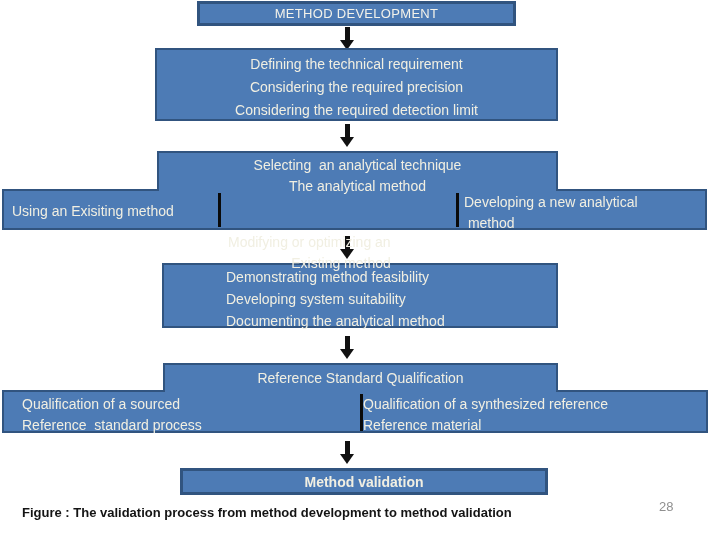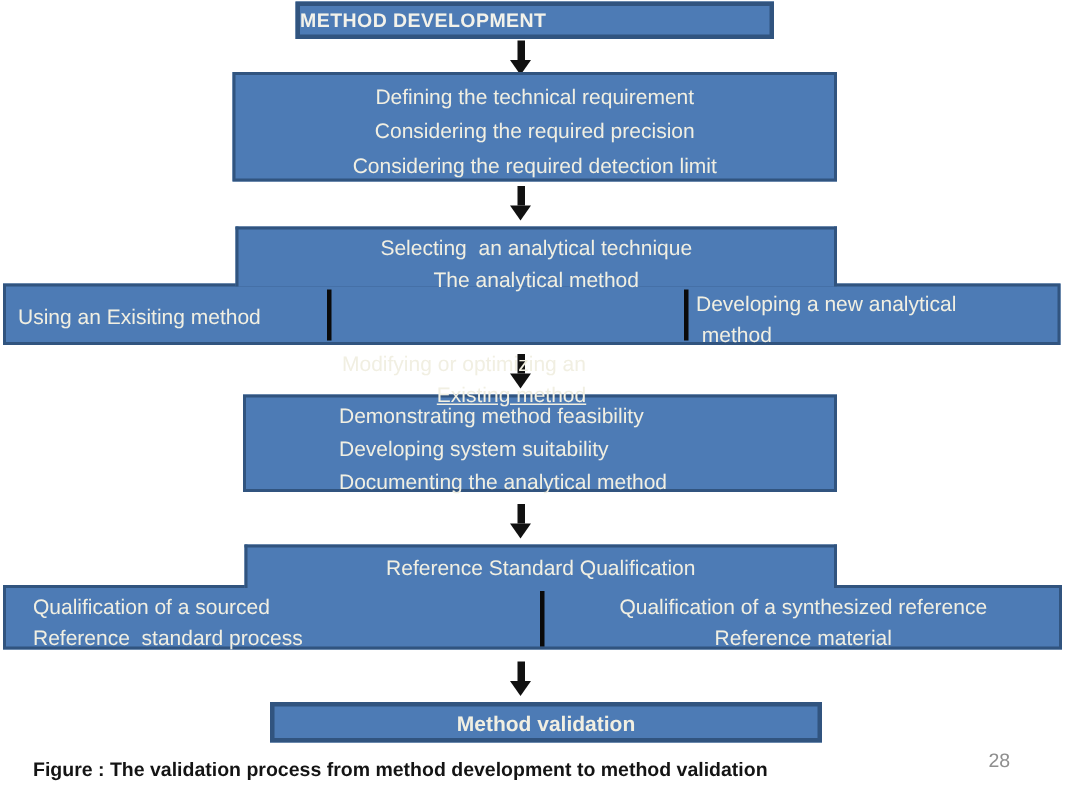--- a/index.html
+++ b/index.html
@@ -9,40 +9,40 @@
   }
   .box{
     position:absolute;box-sizing:border-box;
     background:#4d7bb5;border:2px solid #31547f;
     color:#f1efe2;font-size:14px;
   }
   .line{white-space:pre;}
   .centered{text-align:center;}
   
   #title-box{left:197px;top:1px;width:319px;height:25px;border-width:3px;
-    display:flex;align-items:center;
-    font-size:13px;font-weight:700;letter-spacing:.3px;color:#f3f2ea;}
+    display:flex;align-items:center;justify-content:center;
+    font-size:13px;font-weight:400;letter-spacing:.3px;color:#f3f2ea;}
   #req-box{left:155px;top:48px;width:403px;height:73px;padding-top:3px;line-height:23px;}
   #technique-box{left:157px;top:151px;width:401px;height:40px;border-bottom:none;z-index:2;
     padding-top:2px;line-height:21px;}
   #options-row{left:2px;top:189px;width:705px;height:41px;z-index:1;}
   #options-left{position:absolute;left:0;top:0;width:218px;height:100%;padding:10px 0 0 8px;line-height:20px;box-sizing:border-box;}
   #options-center{position:absolute;left:222px;top:0;width:230px;height:100%;padding-top:1px;line-height:21px;box-sizing:border-box;margin-top:40px;}
   #options-center .l1{text-align:left;padding-left:2px;}
-  #options-center .l2{text-align:center;text-decoration:underline;}
+  #options-center .l2{text-align:center;}
   #options-right{position:absolute;left:460px;top:0;width:240px;height:100%;padding-top:1px;line-height:21px;box-sizing:border-box;text-align:left;}
   .vdivider{position:absolute;top:2px;width:3px;height:34px;background:#0a0a0a;}
   #divider-1{left:214px;}
   #divider-2{left:452px;}
   #feas-box{left:162px;top:263px;width:396px;height:65px;padding:1px 0 0 62px;line-height:22px;}
   #ref-box{left:163px;top:363px;width:395px;height:29px;border-bottom:none;z-index:2;padding-top:5px;}
   #qual-row{left:2px;top:390px;width:706px;height:43px;z-index:1;}
   #qual-left{position:absolute;left:0;top:0;width:354px;height:100%;padding:2px 0 0 18px;line-height:21px;box-sizing:border-box;}
   #qual-divider{left:356px;height:37px;}
-  #qual-right{position:absolute;left:359px;top:0;width:345px;height:100%;padding-top:2px;line-height:21px;box-sizing:border-box;text-align:center;}
+  #qual-right{position:absolute;left:359px;top:0;width:345px;height:100%;padding-top:2px;line-height:21px;box-sizing:border-box;}
   #valid-box{left:180px;top:468px;width:368px;height:27px;border-width:3px;
     display:flex;align-items:center;justify-content:center;font-weight:600;}
   
   .arrow{position:absolute;left:340px;width:14px;}
   .arrow .stem{width:5px;height:13px;background:#111111;margin:0 auto;}
   .arrow .head{width:0;height:0;border-left:7px solid transparent;border-right:7px solid transparent;border-top:10px solid #111111;}
   #arrow-1{top:27px;}
   #arrow-2{top:124px;}
   #arrow-3{top:236px;}
   #arrow-4{top:336px;}

